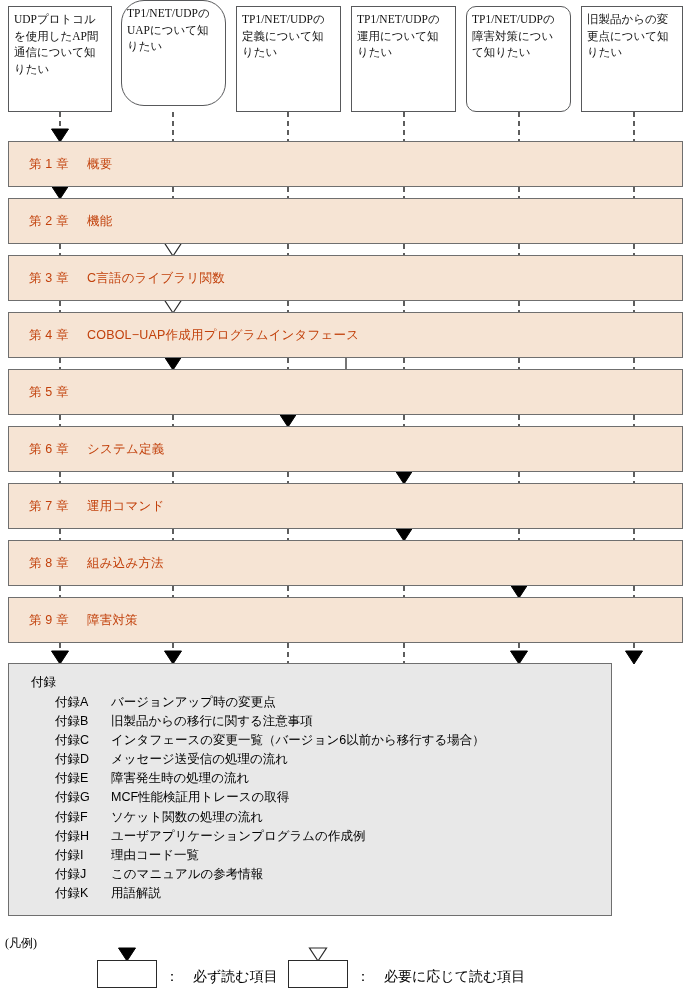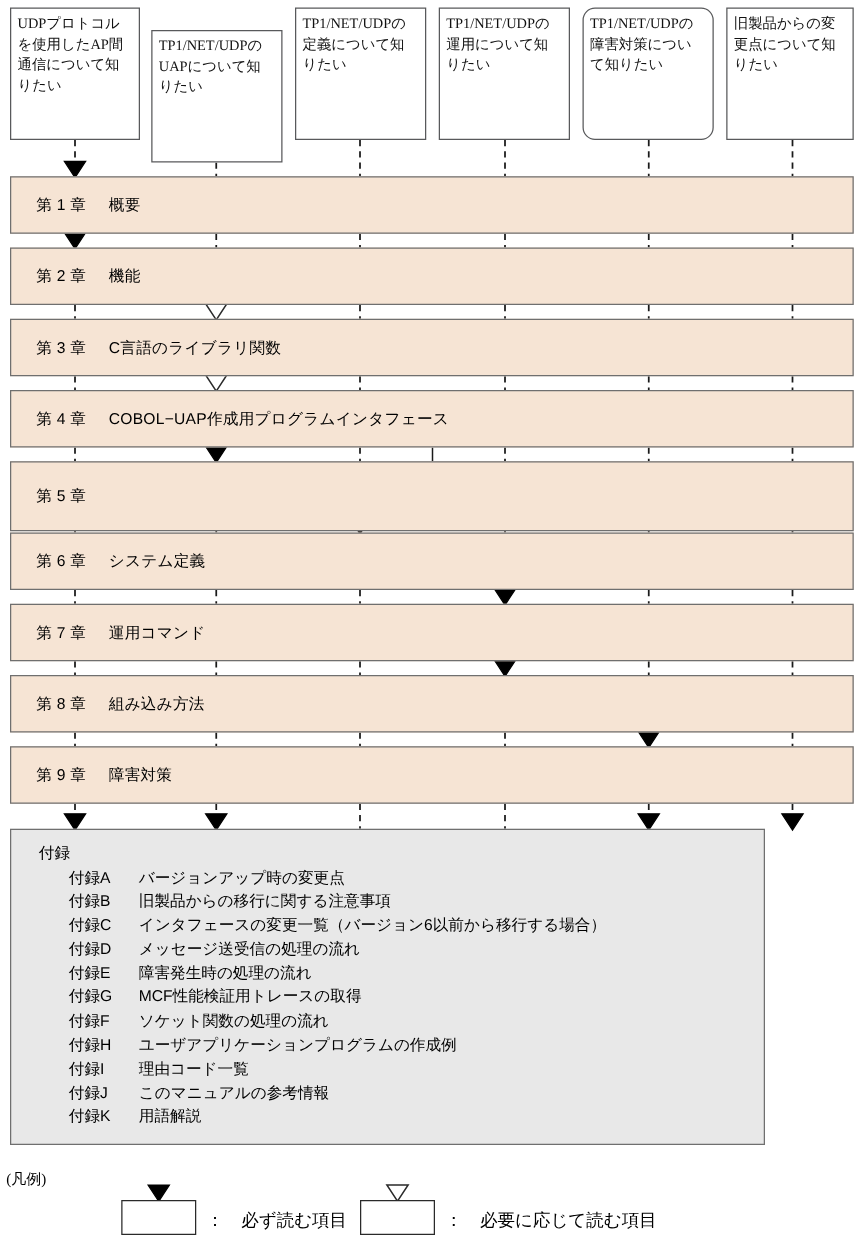--- a/index.html
+++ b/index.html
@@ -29,21 +29,21 @@
   }
 
   .chapbar{
     position:absolute;
     box-sizing:border-box;
     border:1px solid #6f6f6f;
     background:#f6e4d4;
     display:flex;
     align-items:center;
     font-size:12.5px;
-    color:#000000;
+    color:#c2410c;
     letter-spacing:0.2px;
   }
   .chapbar .chno{margin-left:20px;display:inline-block;min-width:52px;}
   .chapbar .chtitle{margin-left:6px;}
 
   .appendix-box{
     position:absolute;
     box-sizing:border-box;
     border:1px solid #6f6f6f;
     background:#e8e8e8;
@@ -162,21 +162,21 @@
         <path d="M 51.5 651 L 68.5 651 L 60 664 Z" fill="#000" stroke="#000"></path>
         <path d="M 164.5 651 L 181.5 651 L 173 664 Z" fill="#000" stroke="#000"></path>
         <path d="M 510.5 651 L 527.5 651 L 519 664 Z" fill="#000" stroke="#000"></path>
         <path d="M 625.5 651 L 642.5 651 L 634 664 Z" fill="#000" stroke="#000"></path>
         <path d="M 118.5 948 L 135.5 948 L 127 961 Z" fill="#000" stroke="#000"></path>
         <path d="M 309.5 948 L 326.5 948 L 318 961 Z" fill="#fff" stroke="#2a2a2a" stroke-width="1.2"></path>
       </g>
   </svg>
 
   <div class="qbox" style="left:8px;top:6px;width:104px;height:106px;">UDPプロトコルを使用したAP間通信について知りたい</div>
-  <div class="qbox" style="left:121px;top:24px;width:105px;height:106px;">TP1/NET/UDPのUAPについて知りたい</div>
+  <div class="qbox" style="left:121px;top:0;width:105px;height:106px;border-radius:23px;">TP1/NET/UDPのUAPについて知りたい</div>
   <div class="qbox" style="left:236px;top:6px;width:105px;height:106px;">TP1/NET/UDPの定義について知りたい</div>
   <div class="qbox" style="left:351px;top:6px;width:105px;height:106px;">TP1/NET/UDPの運用について知りたい</div>
   <div class="qbox" style="left:466px;top:6px;width:105px;height:106px;border-radius:10px;">TP1/NET/UDPの障害対策について知りたい</div>
   <div class="qbox" style="left:581px;top:6px;width:102px;height:106px;">旧製品からの変更点について知りたい</div>
 
   <div class="chapbar" style="left:8px;top:141px;width:675px;height:46px;">
     <span class="chno">第 1 章</span>
     <span class="chtitle">概要</span>
   </div>
   <div class="chapbar" style="left:8px;top:198px;width:675px;height:46px;">
@@ -184,21 +184,21 @@
     <span class="chtitle">機能</span>
   </div>
   <div class="chapbar" style="left:8px;top:255px;width:675px;height:46px;">
     <span class="chno">第 3 章</span>
     <span class="chtitle">C言語のライブラリ関数</span>
   </div>
   <div class="chapbar" style="left:8px;top:312px;width:675px;height:46px;">
     <span class="chno">第 4 章</span>
     <span class="chtitle">COBOL−UAP作成用プログラムインタフェース</span>
   </div>
-  <div class="chapbar" style="left:8px;top:369px;width:675px;height:56px;align-items:center;">
+  <div class="chapbar" style="left:8px;top:369px;width:675px;height:46px;align-items:center;">
     <span class="chno">第 5 章</span>
   </div>
   <div class="chapbar" style="left:8px;top:426px;width:675px;height:46px;">
     <span class="chno">第 6 章</span>
     <span class="chtitle">システム定義</span>
   </div>
   <div class="chapbar" style="left:8px;top:483px;width:675px;height:46px;">
     <span class="chno">第 7 章</span>
     <span class="chtitle">運用コマンド</span>
   </div>

